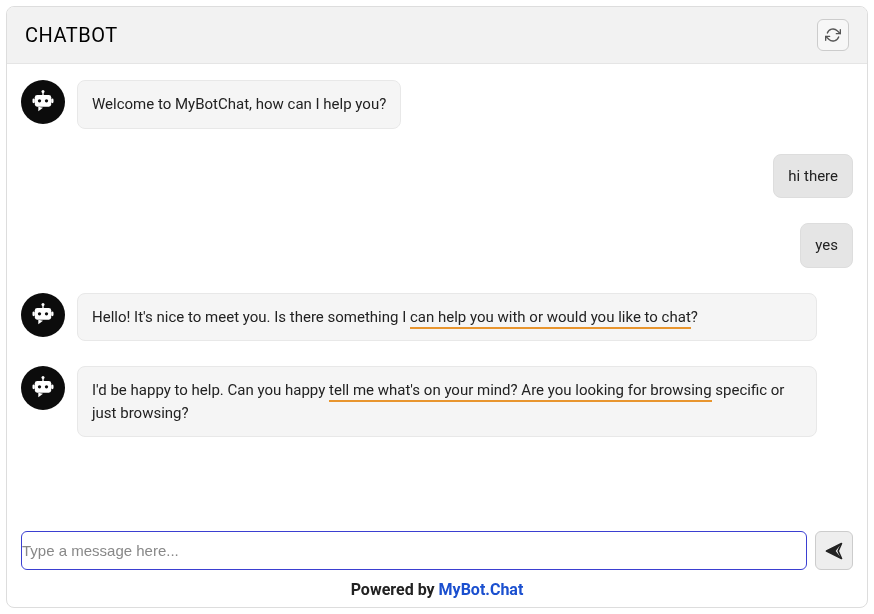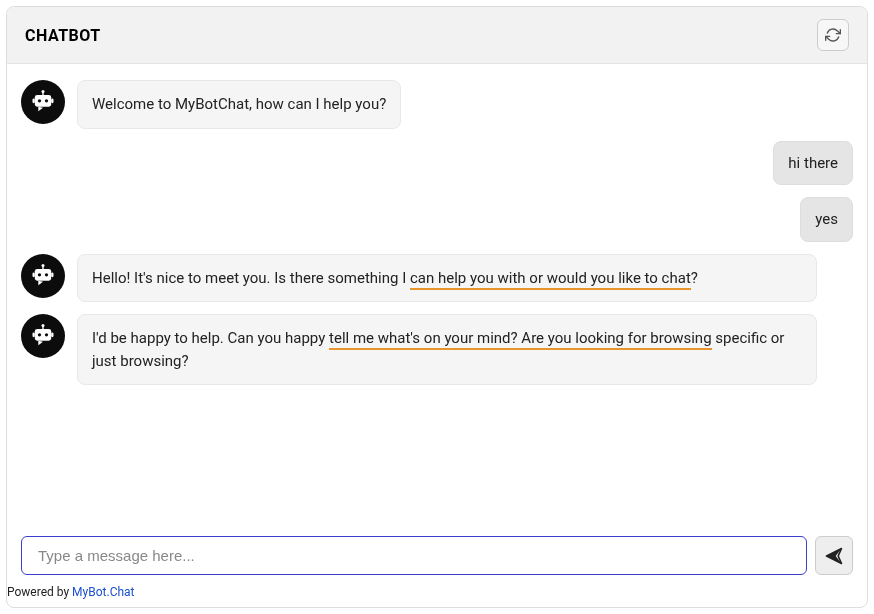--- a/index.html
+++ b/index.html
@@ -27,22 +27,22 @@
     }
     .header {
       background: #f2f2f2;
       border-bottom: 1px solid #e5e5e5;
       padding: 12px 18px;
       display: flex;
       align-items: center;
       justify-content: space-between;
     }
     .header-title {
-      font-weight: 700;
-      font-size: 16px;
+      font-weight: 400;
+      font-size: 20px;
       letter-spacing: 0.5px;
     }
     .refresh-btn {
       width: 32px;
       height: 32px;
       border: 1px solid #ccc;
       border-radius: 6px;
       background: #f7f7f7;
       display: flex;
       align-items: center;
@@ -52,21 +52,21 @@
     .refresh-btn svg {
       width: 16px;
       height: 16px;
     }
     .messages {
       flex: 1;
       overflow-y: auto;
       padding: 16px 14px 4px 14px;
       display: flex;
       flex-direction: column;
-      gap: 12px;
+      gap: 25px;
     }
     .row {
       display: flex;
       align-items: flex-start;
       gap: 12px;
     }
     .row.user {
       justify-content: flex-end;
     }
     .avatar {
@@ -109,21 +109,21 @@
     .input-area {
       padding: 10px 14px 6px 14px;
       display: flex;
       gap: 8px;
       align-items: stretch;
     }
     .msg-input {
       flex: 1;
       border: 1.5px solid #3b3fd1;
       border-radius: 6px;
-      padding: 10px 16px;
+      padding: 10px 0;
       font-size: 15px;
       outline: none;
       color: #000000;
     }
     .msg-input::placeholder {
       color: #888;
     }
     .send-btn {
       width: 38px;
       border: 1px solid #ccc;
@@ -132,24 +132,25 @@
       display: flex;
       align-items: center;
       justify-content: center;
       cursor: pointer;
     }
     .send-btn svg {
       width: 20px;
       height: 20px;
     }
     .footer {
-      text-align: left;
-      font-size: 12px;
+      text-align: center;
+      font-size: 16px;
       color: #222;
       padding: 4px 0 8px 0;
+      font-weight: bold;
     }
     .footer a {
       color: #1a4fcf;
       text-decoration: none;
     }
   </style>
 </head>
 <body>
 
 <div class="chat-container">

